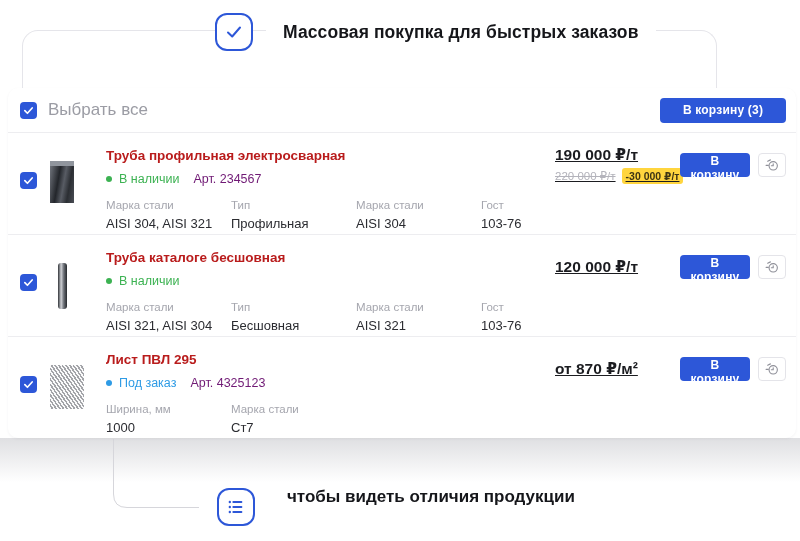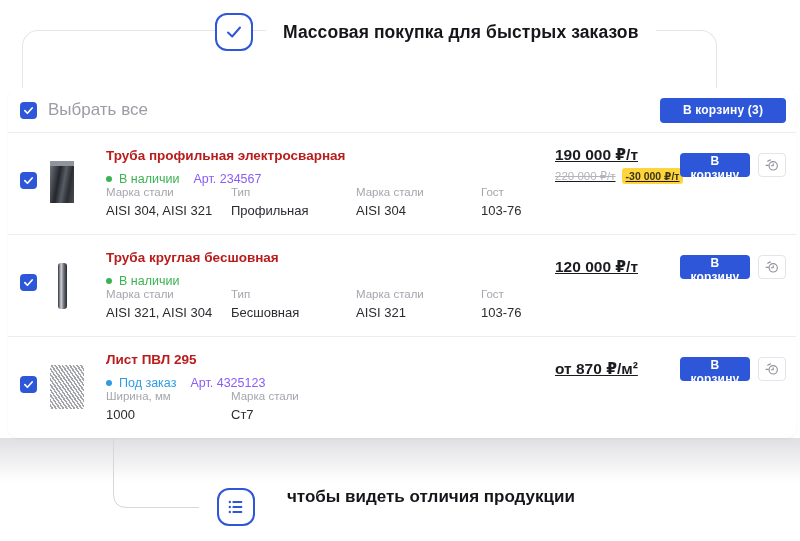--- a/index.html
+++ b/index.html
@@ -75,22 +75,22 @@
   .col-check{width:30px;flex:0 0 30px;padding-top:24px;}
   .col-img{width:56px;flex:0 0 56px;padding-top:13px;display:flex;justify-content:flex-start;}
   .col-main{flex:1;min-width:0;}
   .product-title{font-size:13.5px;font-weight:bold;color:#b91c1c;}
   .status-line{margin-top:9px;display:flex;align-items:center;font-size:12.5px;}
   .dot{width:6px;height:6px;border-radius:50%;margin-right:7px;}
   .in-stock{color:#3cb252;}
   .dot.in-stock{background:#3cb252;}
   .on-order{color:#2e9be5;}
   .dot.on-order{background:#2e9be5;}
-  .sku{color:#8b5cf6;margin-left:14px;}
-  .specs{margin-top:0;display:flex;}
+  .sku{color:#701a75;margin-left:14px;}
+  .specs{margin-top:13px;display:flex;}
   .spec-cell{width:125px;flex:0 0 125px;}
   .spec-label{font-size:11.5px;color:#a5a6ae;}
   .spec-value{font-size:13px;color:#2b2c31;margin-top:5px;}
   .col-right{height:34px;display:flex;align-items:center;gap:8px;flex:0 0 auto;}
   .price-block{width:117px;flex:0 0 117px;text-decoration:underline;}
   .price{font-size:15.5px;font-weight:bold;color:#1b1c20;white-space:nowrap;}
   .price-sub{display:flex;align-items:center;gap:6px;margin-top:4px;}
   .old-price{font-size:11.5px;color:#b3b3bb;text-decoration:line-through;white-space:nowrap;}
   .discount-badge{
     font-size:10.5px;font-weight:bold;color:#3d3414;background:#ffd53e;
@@ -222,21 +222,21 @@
       <span class="checkbox">
         <svg width="11" height="11" viewBox="0 0 12 12">
               <path d="M2 6.2 L4.8 9 L10 3.2" fill="none" stroke="#fff" stroke-width="1.8" stroke-linecap="round" stroke-linejoin="round"></path>
             </svg>
       </span>
     </div>
     <div class="col-img">
       <div class="img-tube-round"></div>
     </div>
     <div class="col-main">
-      <div class="product-title">Труба круглая бесшовная</div>
+      <div class="product-title">Труба каталоге бесшовная</div>
       <div class="status-line">
         <span class="dot in-stock"></span>
         <span class="in-stock">В наличии</span>
 
       </div>
       <div class="specs">
   <div class="spec-cell">
     <div class="spec-label">Марка стали</div>
     <div class="spec-value">AISI 321, AISI 304</div>
   </div>

